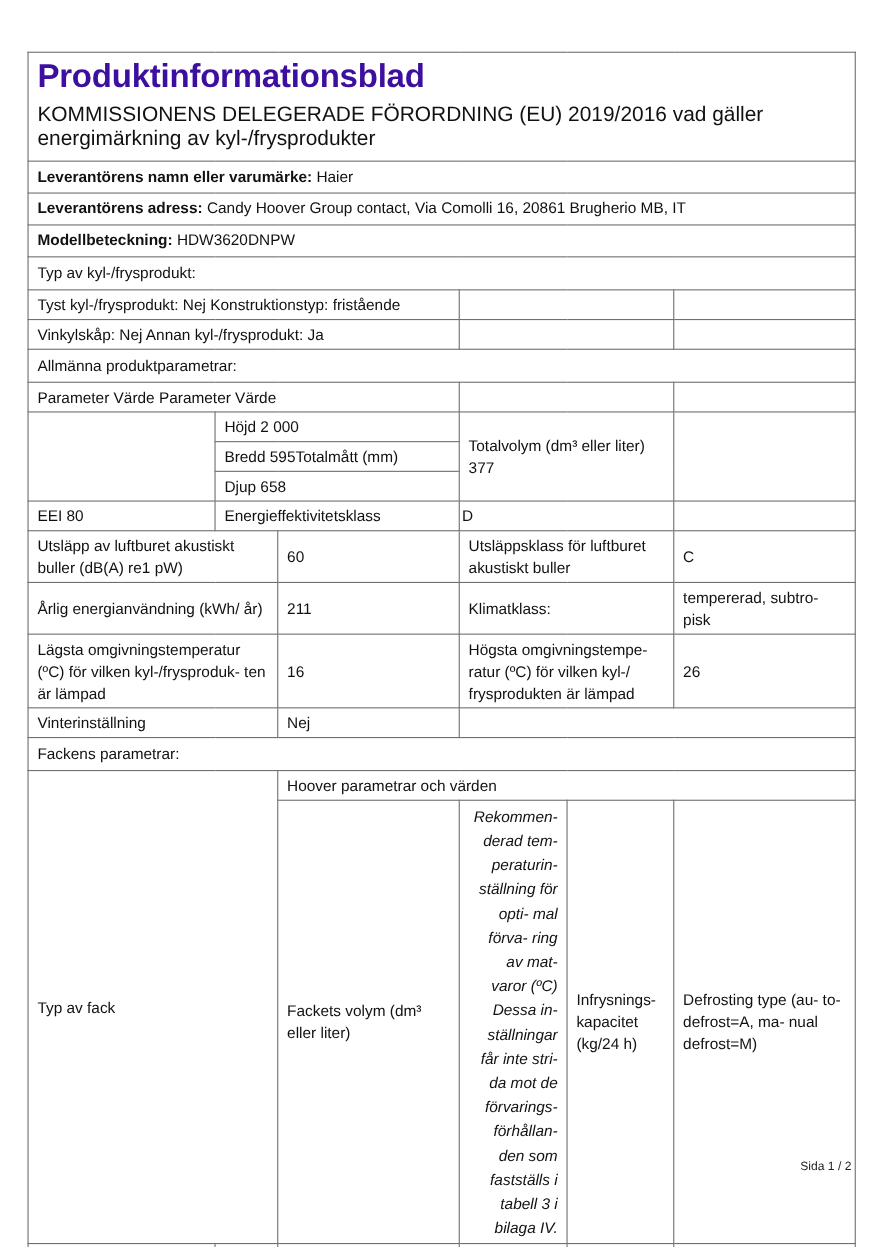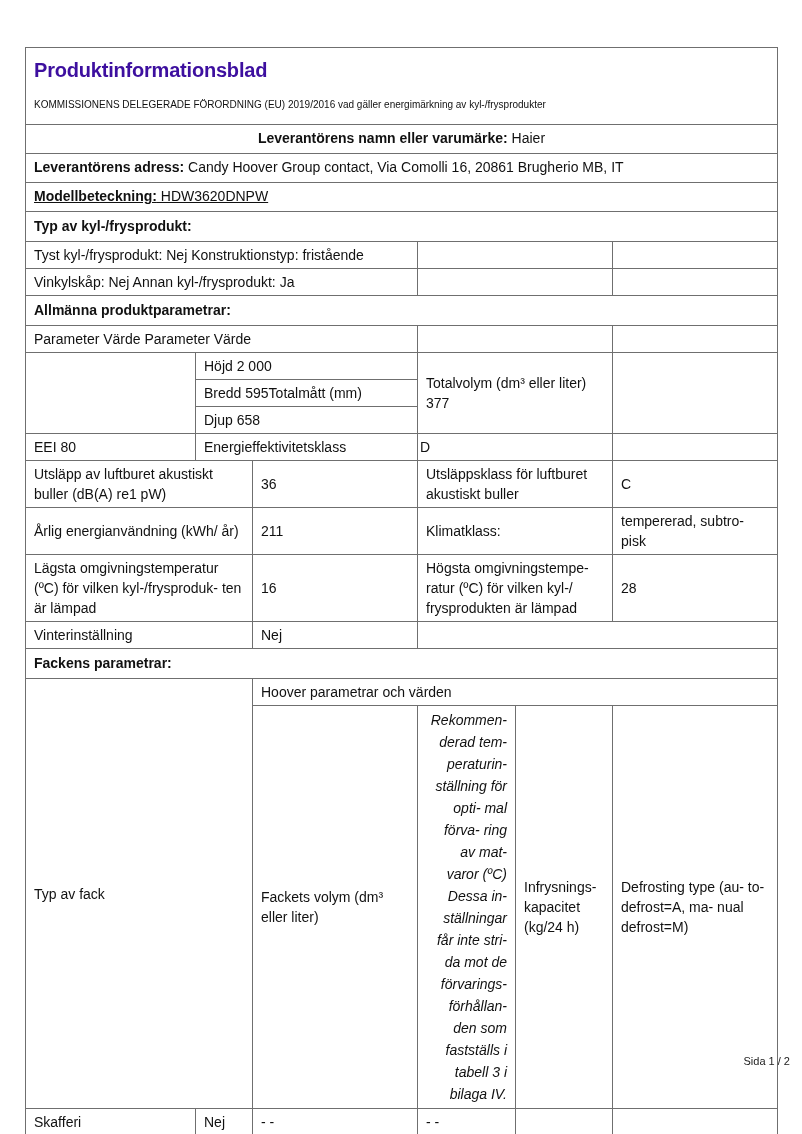--- a/index.html
+++ b/index.html
@@ -2,27 +2,27 @@
 <html><head>
 <meta charset="utf-8">
 <style>
   html, body { margin:0; padding:0; background:#ffffff; }
   body { width:802px; height:1134px; position:relative; overflow:hidden;
          font-family:"Liberation Sans", "DejaVu Sans", sans-serif; color:#111; }
   .page { position:absolute; left:25px; top:47px; width:752px; }
   table { border-collapse:collapse; width:752px; table-layout:fixed; }
   td { border:1px solid #6f6f6f; padding:3px 8px; font-size:14px; line-height:20px; vertical-align:middle; }
   .title-cell { padding:2px 8px 4px 8px; }
-  .title { font-size:20px; font-weight:bold; color:#3d0f9f; line-height:40px; letter-spacing:-0.2px; }
-  .subtitle { font-size:10px; line-height:22px; padding-top:4px; padding-bottom:4px; }
+  .title { font-size:30px; font-weight:bold; color:#3d0f9f; line-height:40px; letter-spacing:-0.2px; }
+  .subtitle { font-size:19px; line-height:22px; padding-top:4px; padding-bottom:4px; }
   b { font-weight:bold; }
-  .section { font-weight:bold; height:22px; vertical-align:top; padding-top:4px; }
+  .section { font-weight:normal; height:22px; vertical-align:top; padding-top:4px; }
   .center { }
   .tall { height:352px; }
-  .footer { position:absolute; right:12px; top:1055px; font-size:11px; color:#222; }
+  .footer { position:absolute; right:28px; top:1055px; font-size:11px; color:#222; }
   .narrowtext { text-align:right; line-height:22px;font-style:italic; }
 </style>
 </head>
 <body>
 
 <div class="page">
 <table>
   <colgroup>
     <col style="width:170px">
         <col style="width:57px">
@@ -34,31 +34,31 @@
 
   <tbody>
         <tr>
     <td colspan="6" class="title-cell">
       <div class="title">Produktinformationsblad</div>
       <div class="subtitle">KOMMISSIONENS DELEGERADE FÖRORDNING (EU) 2019/2016 vad gäller energimärkning av kyl-/frysprodukter</div>
     </td>
   </tr>
 
   <tr>
-    <td colspan="6" style="height:22px;vertical-align:top;text-align:center;">
+    <td colspan="6" style="height:22px;vertical-align:top;">
       <b>Leverantörens namn eller varumärke:</b><span> Haier</span>
     </td>
   </tr>
   <tr>
     <td colspan="6" style="height:22px;vertical-align:top;">
       <b>Leverantörens adress:</b><span> Candy Hoover Group contact, Via Comolli 16, 20861 Brugherio MB, IT</span>
     </td>
   </tr>
   <tr>
-    <td colspan="6" style="height:22px;vertical-align:top;text-decoration:underline;">
+    <td colspan="6" style="height:22px;vertical-align:top;">
       <b>Modellbeteckning:</b><span> HDW3620DNPW</span>
     </td>
   </tr>
   <tr>
     <td colspan="6" class="section">Typ av kyl-/frysprodukt:</td>
   </tr>
   <tr>
     <td colspan="3">Tyst kyl-/frysprodukt: Nej Konstruktionstyp: fristående</td>
     <td colspan="2"></td>
     <td></td>
@@ -90,35 +90,35 @@
     <td colspan="2">Djup 658</td>
   </tr>
   <tr>
     <td>EEI 80</td>
     <td colspan="2" class="center">Energieffektivitetsklass</td>
     <td colspan="2" style="padding-left:2px;">D</td>
     <td></td>
   </tr>
   <tr>
     <td colspan="2">Utsläpp av luftburet akustiskt buller (dB(A) re1 pW)</td>
-    <td>36</td>
+    <td>60</td>
     <td colspan="2">Utsläppsklass för luftburet akustiskt buller</td>
     <td>C</td>
   </tr>
   <tr>
     <td colspan="2">Årlig energianvändning (kWh/ år)</td>
     <td>211</td>
     <td colspan="2">Klimatklass:</td>
     <td>tempererad, subtro- pisk</td>
   </tr>
   <tr>
     <td colspan="2">Lägsta omgivningstemperatur (ºC) för vilken kyl-/frysproduk- ten är lämpad</td>
     <td>16</td>
     <td colspan="2">Högsta omgivningstempe- ratur (ºC) för vilken kyl-/ frysprodukten är lämpad</td>
-    <td>28</td>
+    <td>26</td>
   </tr>
   <tr>
     <td colspan="2">Vinterinställning</td>
     <td>Nej</td>
     <td colspan="3"></td>
   </tr>
 
   <tr>
     <td colspan="6" class="section">Fackens parametrar:</td>
   </tr>

